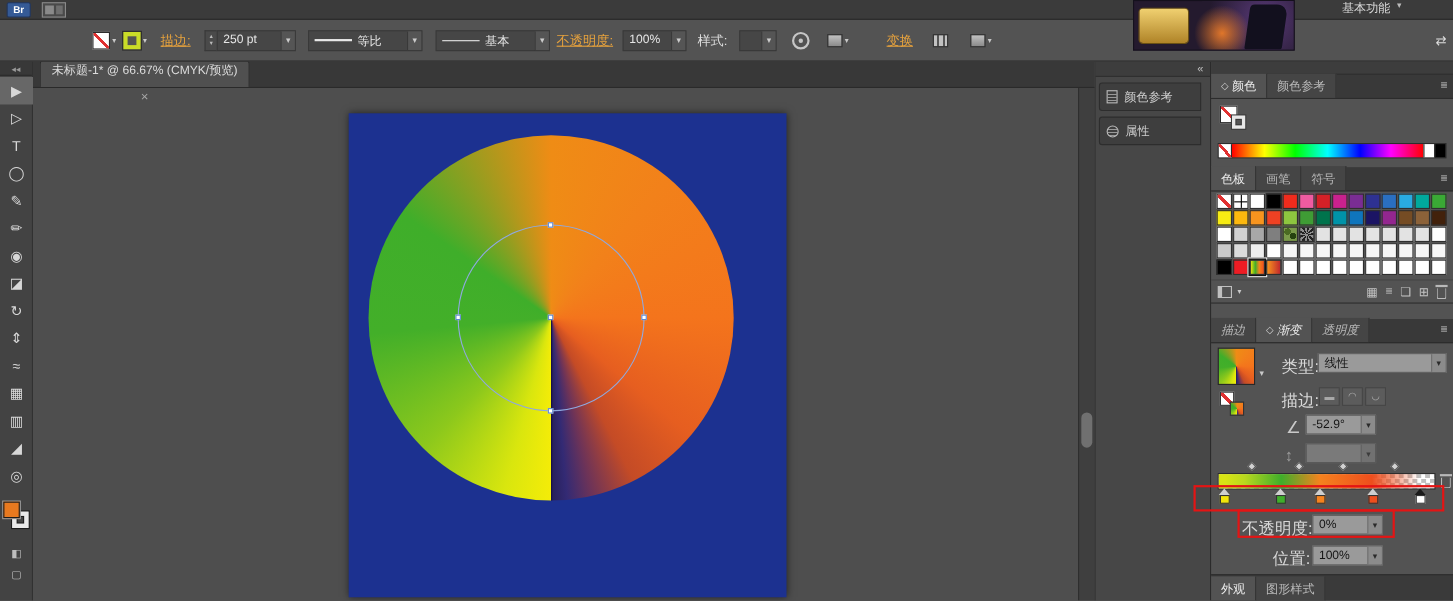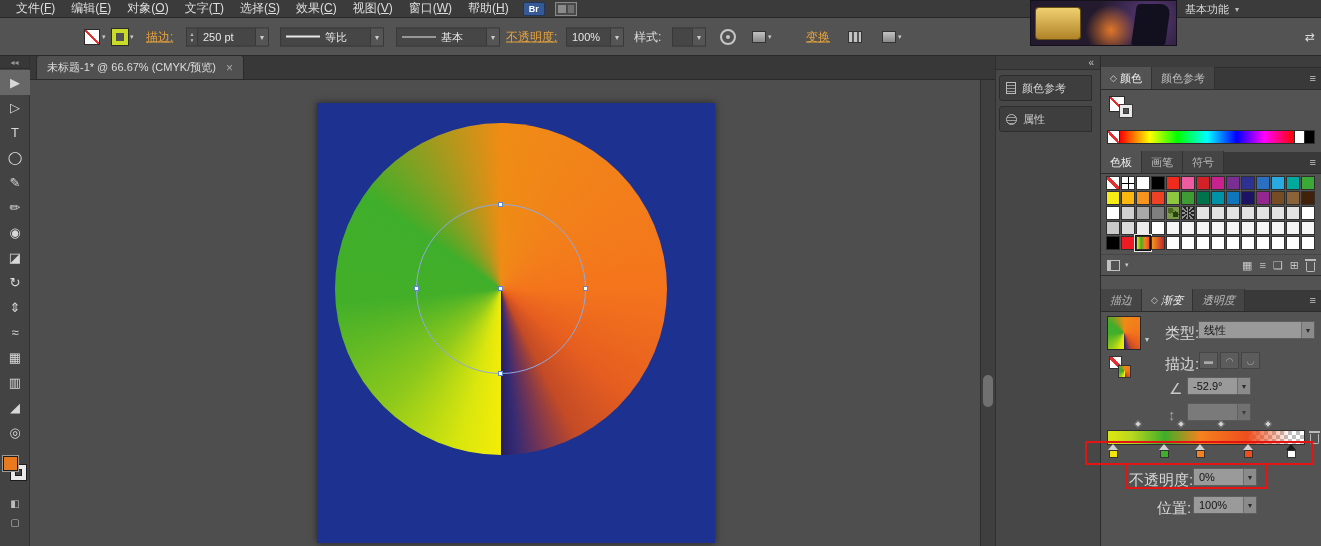--- a/index.html
+++ b/index.html
@@ -8,21 +8,21 @@
 u{text-decoration:underline;}
 
 
 .menubar{position:absolute;left:0;top:0;right:0;height:18px;background:#3b3b3b;border-bottom:1px solid #282828;display:flex;align-items:center;z-index:6;}
 .menu-items{display:flex;align-items:center;padding-left:8px;}
 .menu-item{padding:1px 8px;font-size:12px;color:#dedede;cursor:default;white-space:nowrap;}
 .bridge-btn{margin-left:6px;width:22px;height:14px;background:#355a96;border:1px solid #22365c;color:#fff;font-size:9px;font-weight:bold;display:flex;align-items:center;justify-content:center;border-radius:2px;}
 .layout-btn{margin-left:10px;width:22px;height:14px;border:1px solid #8a8a8a;background:#4a4a4a;position:relative;}
 .layout-btn:before{content:"";position:absolute;left:2px;top:2px;width:8px;bottom:2px;background:#8a8a8a;}
 .layout-btn:after{content:"";position:absolute;left:12px;top:2px;right:2px;bottom:2px;background:#6f6f6f;}
-.workspace{position:absolute;left:1185px;top:0;height:18px;display:flex;align-items:center;gap:6px;color:#d8d8d8;font-size:11px;white-space:nowrap;}
+.workspace{position:absolute;left:1220px;top:0;height:18px;display:flex;align-items:flex-start;gap:6px;color:#d8d8d8;font-size:11px;white-space:nowrap;}
 .workspace .wsarr{font-size:8px;color:#bbb;}
 
 
 .banner{position:absolute;left:1030px;top:0;width:147px;height:46px;z-index:20;background:#241a2e;border:1px solid #14101c;overflow:hidden;}
 .banner .b1{position:absolute;right:-12px;top:-12px;width:95px;height:72px;background:radial-gradient(circle at 60% 40%,#5a3a7a,#241a2e 72%);}
 .banner .b2{position:absolute;left:48px;top:4px;width:64px;height:42px;background:radial-gradient(circle at 50% 60%,#e0762a,rgba(0,0,0,0) 62%);}
 .banner .emblem{position:absolute;left:5px;top:7px;width:44px;height:31px;border-radius:3px;background:linear-gradient(#f0d070,#b08428);box-shadow:0 0 0 1px #6a5014;}
 .banner .figure{position:absolute;right:8px;top:3px;width:34px;height:41px;background:#12101e;transform:skewX(-8deg);border-radius:4px 10px 2px 2px;}
 
 
@@ -43,21 +43,21 @@
 .spin{display:flex;flex-direction:column;justify-content:center;height:19px;width:11px;border:1px solid #393939;border-right:none;background:#4a4a4a;color:#bbb;font-size:5px;line-height:6px;text-align:center;}
 .lineglyph{width:34px;height:2px;background:#e8e8e8;}
 .lineglyph.thin{height:1px;}
 .recolor{width:16px;height:16px;border-radius:50%;border:2px solid #c6c6c6;position:relative;}
 .recolor:after{content:"";position:absolute;left:4px;top:4px;width:4px;height:4px;border-radius:50%;background:#c6c6c6;}
 .gridico{width:14px;height:12px;background:linear-gradient(#c2c2c2,#8a8a8a);border:1px solid #333;}
 .barsico{width:14px;height:12px;background:repeating-linear-gradient(90deg,#c2c2c2 0 3px,#555 3px 5px);border:1px solid #333;}
 
 
 .tabbar{position:absolute;left:30px;top:56px;width:965px;height:24px;background:#383838;border-bottom:1px solid #2a2a2a;display:flex;align-items:flex-end;z-index:4;}
-.doctab{margin-left:6px;height:24px;display:flex;align-items:center;gap:10px;padding:0 10px;background:#505050;border:1px solid #2b2b2b;border-bottom:none;border-radius:3px 3px 0 0;font-size:11px;color:#dcdcdc;white-space:nowrap;}
+.doctab{margin-left:6px;height:24px;display:flex;align-items:center;gap:10px;padding:0 10px;background:#505050;border:1px solid #2b2b2b;border-bottom:none;border-radius:3px 3px 0 0;font-size:11px;color:#dcdcdc;white-space:nowrap;flex-direction:column;}
 .doctab .close{color:#a8a8a8;font-size:12px;}
 
 
 .toolbar{position:absolute;left:0;top:56px;bottom:0;width:30px;background:#434343;border-right:1px solid #313131;z-index:3;}
 .tb-top{height:13px;background:#383838;border-bottom:1px solid #2c2c2c;color:#999;font-size:8px;text-align:center;line-height:13px;}
 .tool-list{position:absolute;top:14px;left:0;right:0;}
 .tool{height:25px;width:30px;display:flex;align-items:center;justify-content:center;color:#d8d8d8;font-size:13px;}
 .tool.active{background:#676767;}
 .tb-swatches{position:absolute;left:0;top:398px;width:30px;height:38px;}
 .fill-ind{position:absolute;left:3px;top:2px;width:15px;height:15px;background:#e8791f;border:1px solid #1c1c1c;box-shadow:0 0 0 1px #9a9a9a;}
@@ -148,31 +148,20 @@
 
 
 .anno{position:absolute;border:2px solid #e41414;z-index:40;pointer-events:none;}
 #anno-stops{left:1085px;top:441px;width:228px;height:24px;}
 #anno-opacity{left:1125px;top:463px;width:143px;height:26px;}
 </style>
 </head>
 <body>
 
 <div class="menubar">
-  <div class="menu-items">
-      <span class="menu-item">文件(<u>F</u>)</span>
-      <span class="menu-item">编辑(<u>E</u>)</span>
-      <span class="menu-item">对象(<u>O</u>)</span>
-      <span class="menu-item">文字(<u>T</u>)</span>
-      <span class="menu-item">选择(<u>S</u>)</span>
-      <span class="menu-item">效果(<u>C</u>)</span>
-      <span class="menu-item">视图(<u>V</u>)</span>
-      <span class="menu-item">窗口(<u>W</u>)</span>
-      <span class="menu-item">帮助(<u>H</u>)</span>
-    </div>
   <div class="bridge-btn">Br</div>
   <div class="layout-btn"></div>
   <div class="workspace">
     <span>基本功能</span>
     <span class="wsarr">▾</span>
   </div>
 </div>
 
 <div class="banner">
   <div class="b1"></div>
@@ -516,16 +505,24 @@
       <span class="val">0%</span>
       <span class="arr">▾</span>
     </span>
     <div class="gp" style="left:56px;top:187px">位置:</div>
     <span class="dd dd-light ddabs" style="left:92px;top:184px;width:64px">
       <span class="val">100%</span>
       <span class="arr">▾</span>
     </span>
   </div>
 
+  <div id="bottom-tabs">
+    <div class="ptab active">
+      <span>外观</span>
+    </div>
+    <div class="ptab">
+      <span>图形样式</span>
+    </div>
+  </div>
 </div>
 
 <div class="anno" id="anno-stops"></div>
 <div class="anno" id="anno-opacity"></div>
 
 </body></html>

